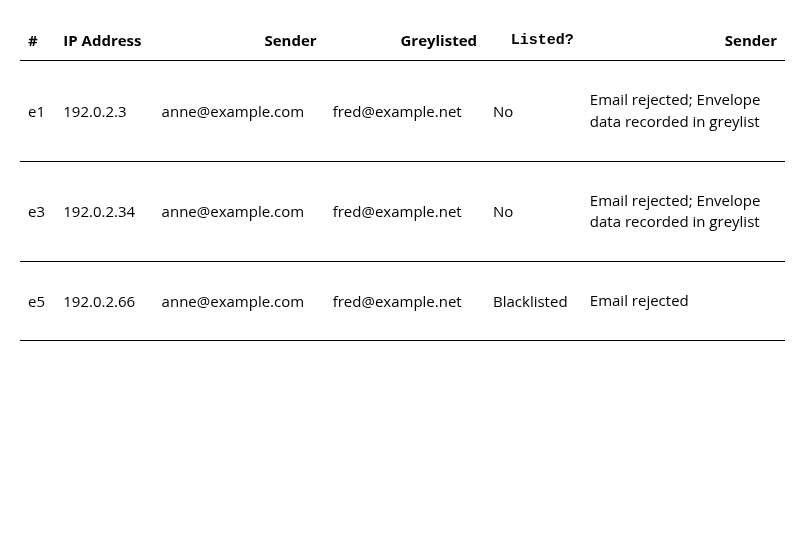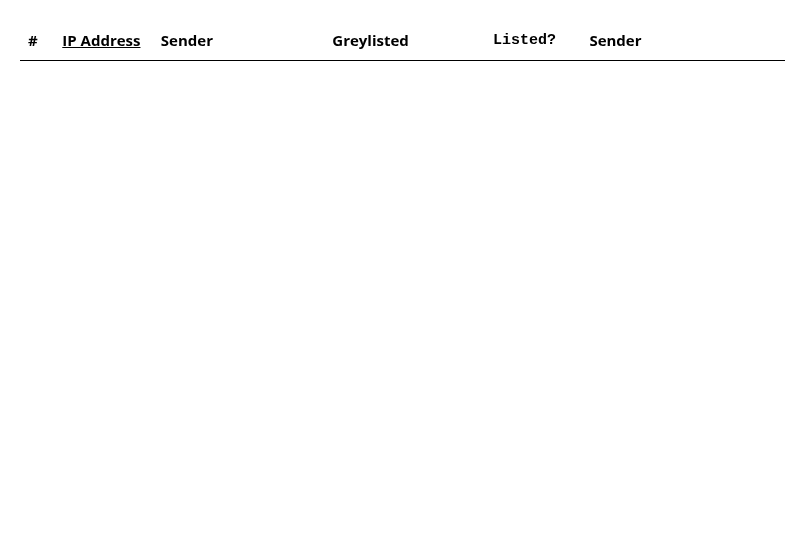--- a/index.html
+++ b/index.html
@@ -19,49 +19,73 @@
       border-collapse: collapse;
     }
     thead th {
       text-align: left;
       font-weight: 700;
       font-size: 15px;
       padding: 10px 8px 10px 8px;
       border-bottom: 1px solid #000;
     }
     thead th.center {
-      text-align: left;
+      text-align: right;
     }
     tbody td {
       font-size: 15px;
       padding: 28px 8px;
       vertical-align: middle;
       border-bottom: 1px solid #000;
       white-space: nowrap;
     }
     tbody td.action {
       white-space: normal;
       line-height: 1.45;
     }
     .col-num { width: 32px; }
-    .col-ip { width: 92px; text-decoration: underline; }
+    .col-ip { width: 92px; }
     .col-sender { width: 160px; text-align: center; }
     .col-recipient { width: 150px; text-align: center; }
     .col-listed { width: 90px; text-align: center; font-family: Liberation Mono, monospace; }
     .col-action { width: 190px; text-align: center; }
   </style>
 </head>
 <body>
 
 <table>
   <thead>
     <tr>
       <th class="col-num">#</th>
       <th class="col-ip">IP Address</th>
       <th class="col-sender center">Sender</th>
       <th class="col-recipient center">Greylisted</th>
       <th class="col-listed center">Listed?</th>
       <th class="col-action center">Sender</th>
     </tr>
   </thead>
   <tbody>
+    <tr>
+      <td>e1</td>
+      <td>192.0.2.3</td>
+      <td>anne@example.com</td>
+      <td>fred@example.net</td>
+      <td>No</td>
+      <td class="action">Email rejected; Envelope data recorded in greylist</td>
+    </tr>
+    <tr>
+      <td>e3</td>
+      <td>192.0.2.34</td>
+      <td>anne@example.com</td>
+      <td>fred@example.net</td>
+      <td>No</td>
+      <td class="action">Email rejected; Envelope data recorded in greylist</td>
+    </tr>
+    <tr>
+      <td>e5</td>
+      <td>192.0.2.66</td>
+      <td>anne@example.com</td>
+      <td>fred@example.net</td>
+      <td>Blacklisted</td>
+      <td class="action">Email rejected</td>
+    </tr>
   </tbody>
 </table>
 
 </body></html>

